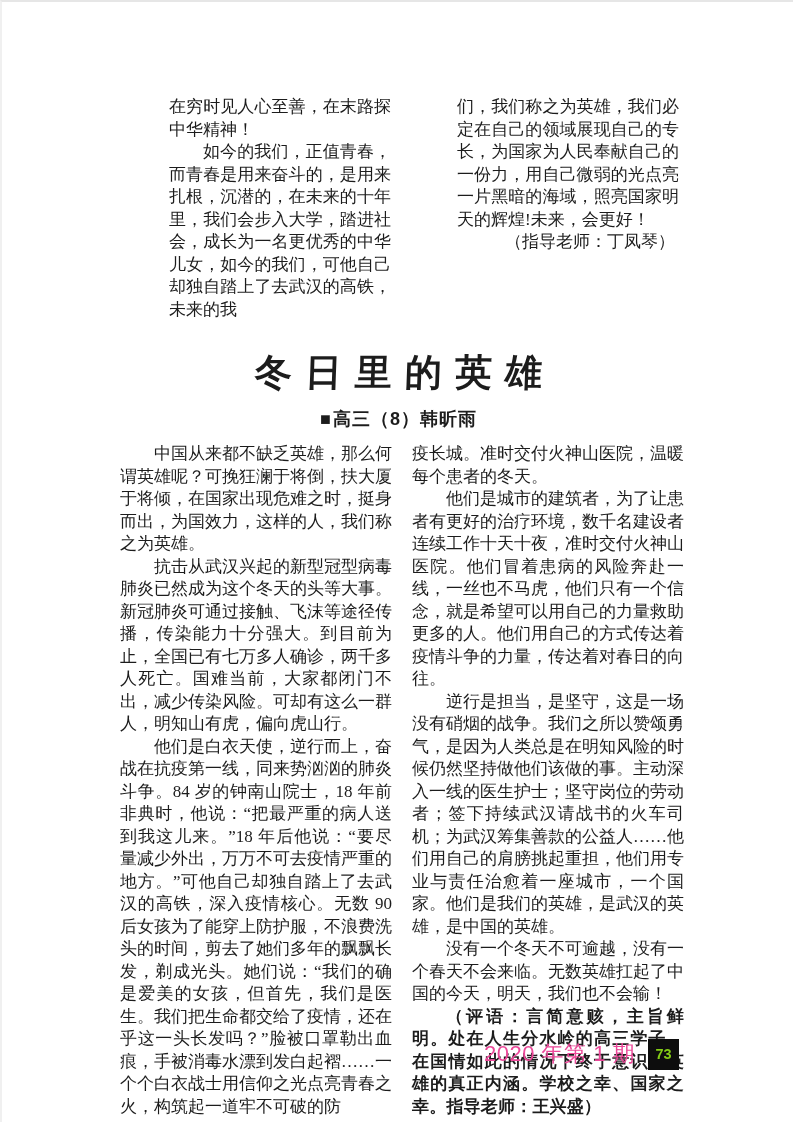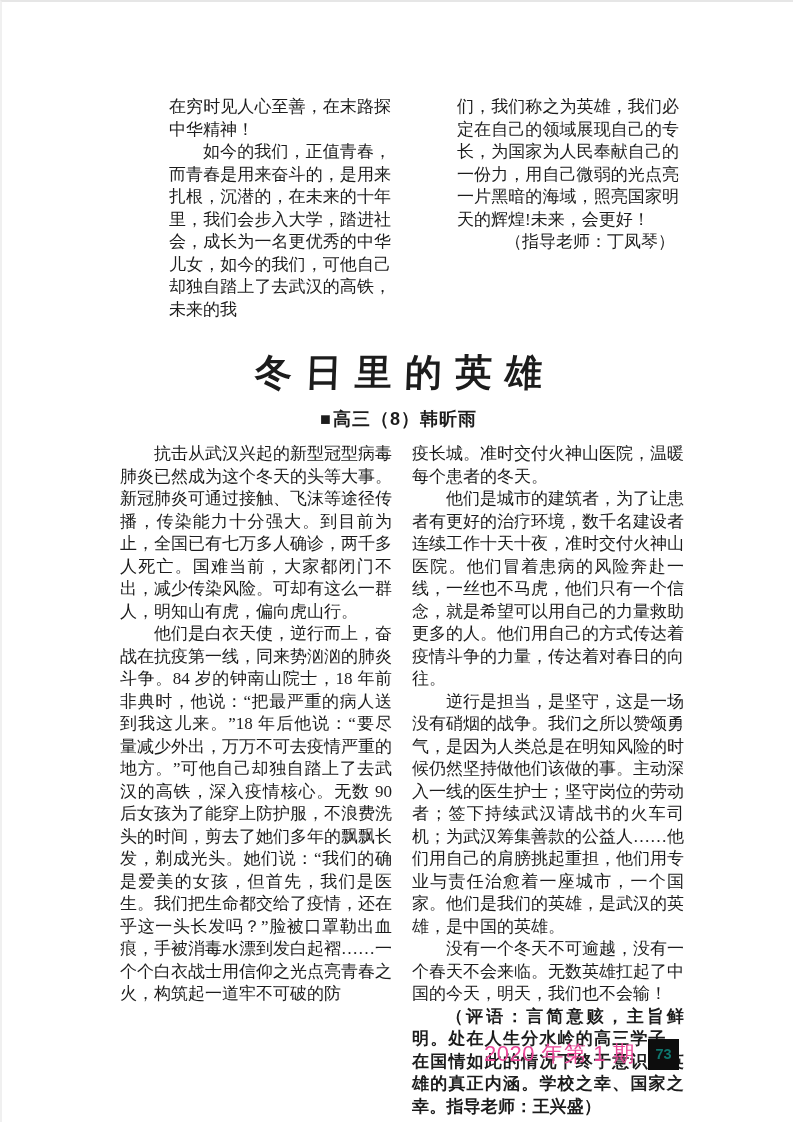--- a/index.html
+++ b/index.html
@@ -111,21 +111,21 @@
     font-family: "Liberation Sans", "DejaVu Sans", sans-serif;
     font-size: 22px;
     color: #ec4899;
     letter-spacing: 0.5px;
     margin-right: 13px;
   }
   .page-number-badge {
     width: 31px;
     height: 31px;
     background: #0d0d0d;
-    color: #0f766e;
+    color: #84cc16;
     font-family: "Liberation Sans", "DejaVu Sans", sans-serif;
     font-size: 14.5px;
     font-weight: 700;
     display: flex;
     align-items: center;
     justify-content: center;
   }
 </style>
 </head>
 <body>
@@ -145,20 +145,21 @@
 
   <header class="article-header">
     <h1 class="article-title">冬日里的英雄</h1>
     <div class="article-byline">
       <span class="byline-marker">■</span><span>高三（8）韩昕雨</span>
     </div>
   </header>
 
   <section class="article-body">
     <div class="col">
+      <p class="indent">中国从来都不缺乏英雄，那么何谓英雄呢？可挽狂澜于将倒，扶大厦于将倾，在国家出现危难之时，挺身而出，为国效力，这样的人，我们称之为英雄。</p>
       <p class="indent">抗击从武汉兴起的新型冠型病毒肺炎已然成为这个冬天的头等大事。新冠肺炎可通过接触、飞沫等途径传播，传染能力十分强大。到目前为止，全国已有七万多人确诊，两千多人死亡。国难当前，大家都闭门不出，减少传染风险。可却有这么一群人，明知山有虎，偏向虎山行。</p>
       <p class="indent">他们是白衣天使，逆行而上，奋战在抗疫第一线，同来势汹汹的肺炎斗争。84 岁的钟南山院士，18 年前非典时，他说：“把最严重的病人送到我这儿来。”18 年后他说：“要尽量减少外出，万万不可去疫情严重的地方。”可他自己却独自踏上了去武汉的高铁，深入疫情核心。无数 90 后女孩为了能穿上防护服，不浪费洗头的时间，剪去了她们多年的飘飘长发，剃成光头。她们说：“我们的确是爱美的女孩，但首先，我们是医生。我们把生命都交给了疫情，还在乎这一头长发吗？”脸被口罩勒出血痕，手被消毒水漂到发白起褶……一个个白衣战士用信仰之光点亮青春之火，构筑起一道牢不可破的防</p>
     </div>
     <div class="col">
       <p class="cont">疫长城。准时交付火神山医院，温暖每个患者的冬天。</p>
       <p class="indent">他们是城市的建筑者，为了让患者有更好的治疗环境，数千名建设者连续工作十天十夜，准时交付火神山医院。他们冒着患病的风险奔赴一线，一丝也不马虎，他们只有一个信念，就是希望可以用自己的力量救助更多的人。他们用自己的方式传达着疫情斗争的力量，传达着对春日的向往。</p>
       <p class="indent">逆行是担当，是坚守，这是一场没有硝烟的战争。我们之所以赞颂勇气，是因为人类总是在明知风险的时候仍然坚持做他们该做的事。主动深入一线的医生护士；坚守岗位的劳动者；签下持续武汉请战书的火车司机；为武汉筹集善款的公益人……他们用自己的肩膀挑起重担，他们用专业与责任治愈着一座城市，一个国家。他们是我们的英雄，是武汉的英雄，是中国的英雄。</p>
       <p class="indent">没有一个冬天不可逾越，没有一个春天不会来临。无数英雄扛起了中国的今天，明天，我们也不会输！</p>
       <p class="comment">（评语：言简意赅，主旨鲜明。处在人生分水岭的高三学子，在国情如此的情况下终于意识到英雄的真正内涵。学校之幸、国家之幸。指导老师：王兴盛）</p>
     </div>

